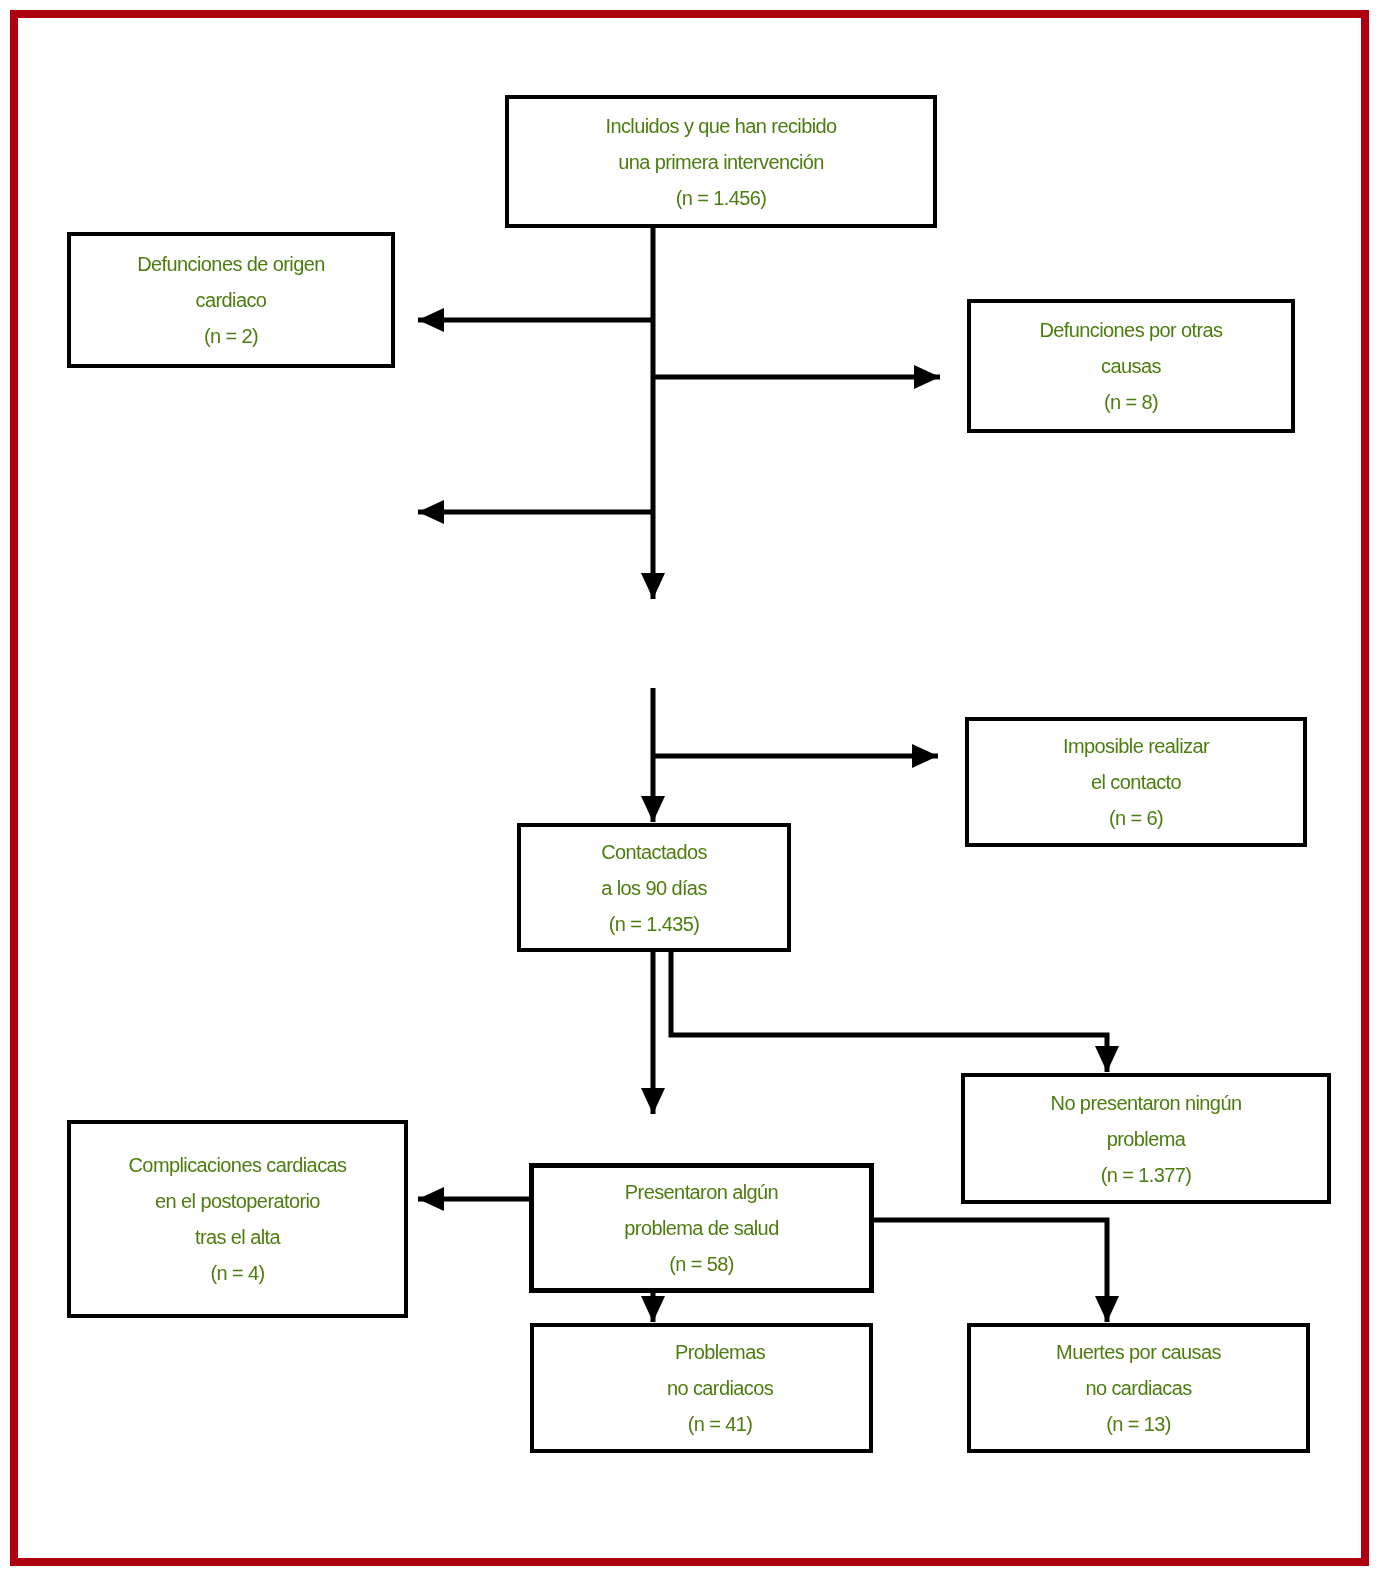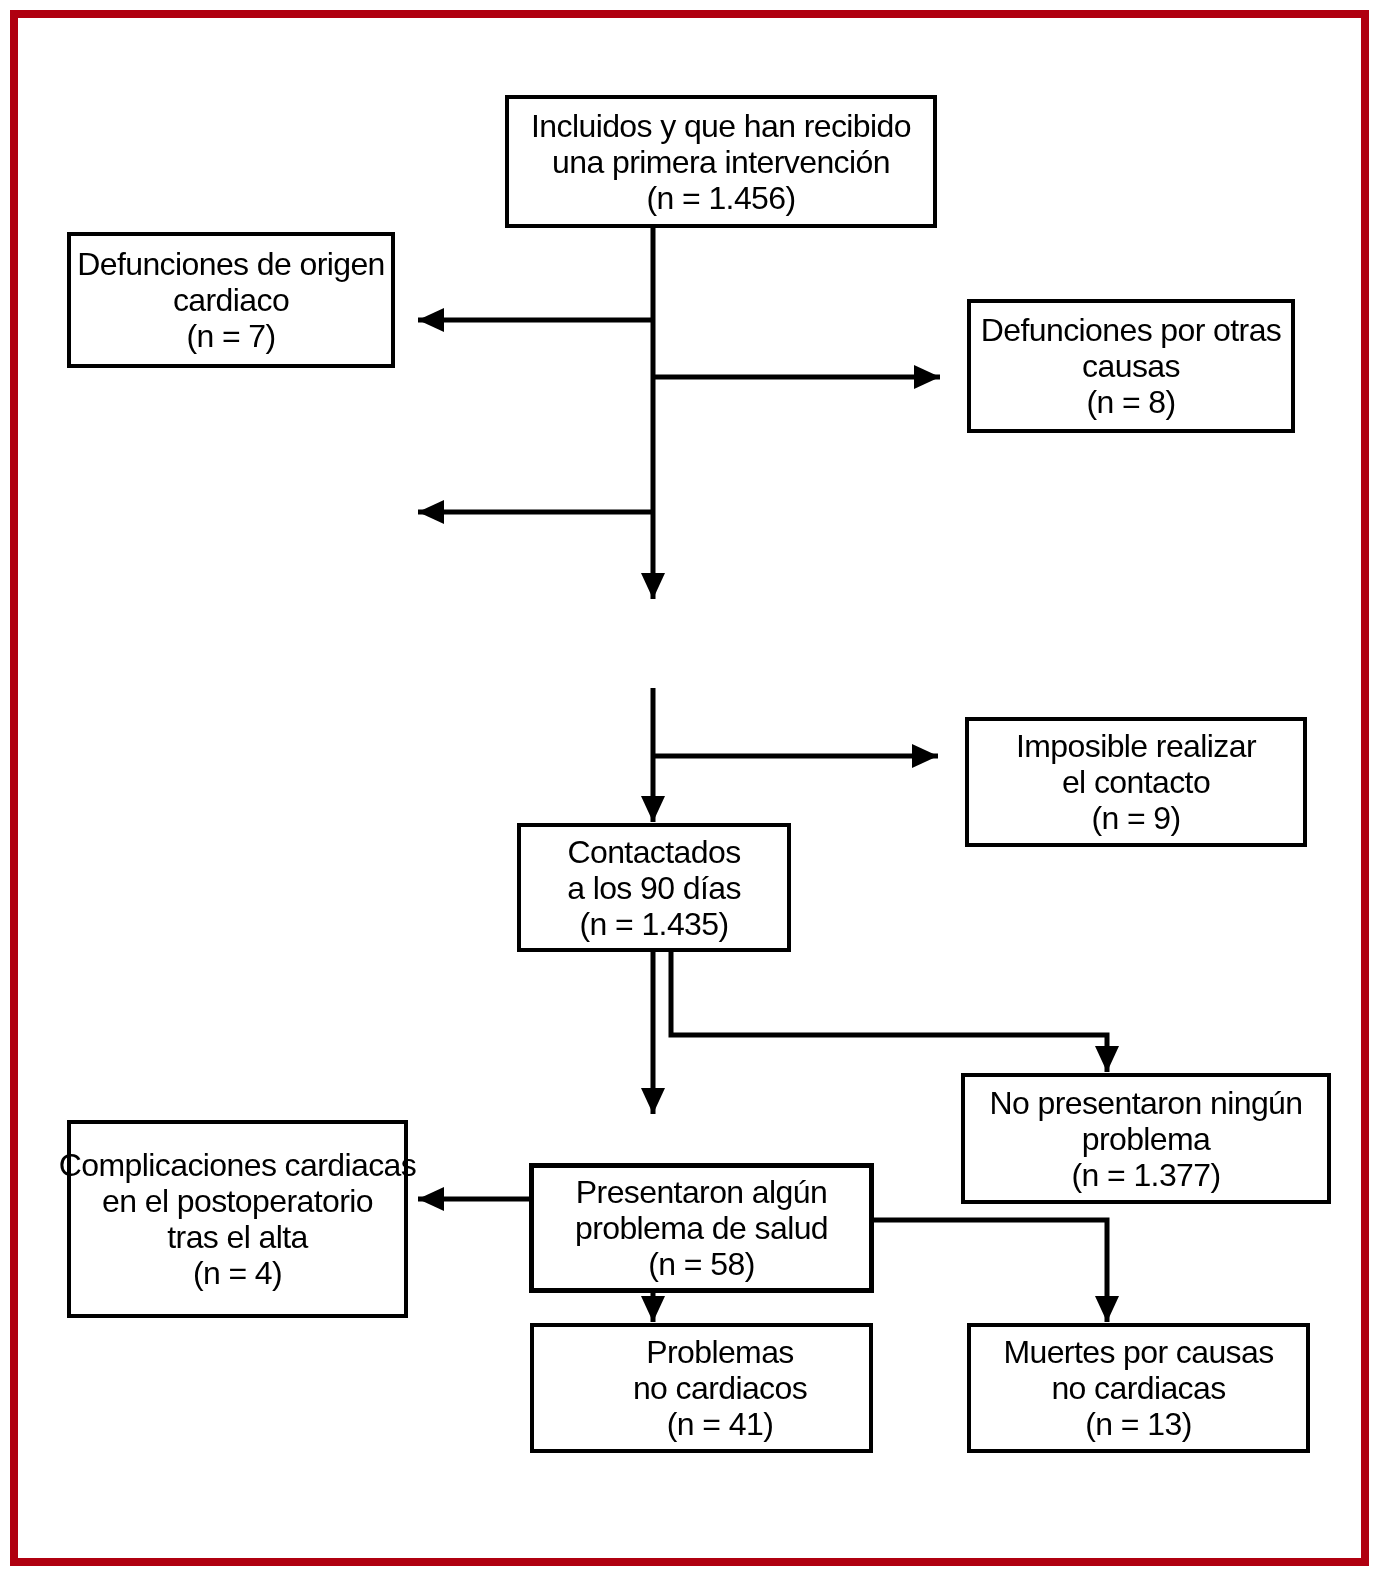--- a/index.html
+++ b/index.html
@@ -47,24 +47,24 @@
     align-items: center;
     justify-content: center;
   }
   .node.heavy {
     border-width: 5px;
   }
   .node .label {
     display: block;
     white-space: pre;
     text-align: center;
-    font-size: 32px;
+    font-size: 20px;
     line-height: 36px;
     letter-spacing: -0.6px;
-    color: #000000;
+    color: #4d7c0f;
   }
 </style>
 </head>
 <body>
 
 <div class="stage">
 
   <div class="frame"></div>
 
   <svg class="connectors" viewBox="0 0 1378 1578" aria-hidden="true">
@@ -88,35 +88,35 @@
 
   <div class="node" style="left:505px; top:95px; width:432px; height:133px;">
     <span class="label">Incluidos y que han recibido
 una primera intervención
 (n = 1.456)</span>
   </div>
 
   <div class="node" style="left:67px; top:232px; width:328px; height:136px;">
     <span class="label">Defunciones de origen
 cardiaco
-(n = 7)</span>
+(n = 2)</span>
   </div>
 
   <div class="node" style="left:967px; top:299px; width:328px; height:134px;">
     <span class="label">Defunciones por otras
 causas
 (n = 8)</span>
   </div>
 
 
 
   <div class="node" style="left:965px; top:717px; width:342px; height:130px;">
     <span class="label">Imposible realizar
 el contacto
-(n = 9)</span>
+(n = 6)</span>
   </div>
 
   <div class="node" style="left:517px; top:823px; width:274px; height:129px;">
     <span class="label">Contactados
 a los 90 días
 (n = 1.435)</span>
   </div>
 
   <div class="node" style="left:961px; top:1073px; width:370px; height:131px;">
     <span class="label">No presentaron ningún

